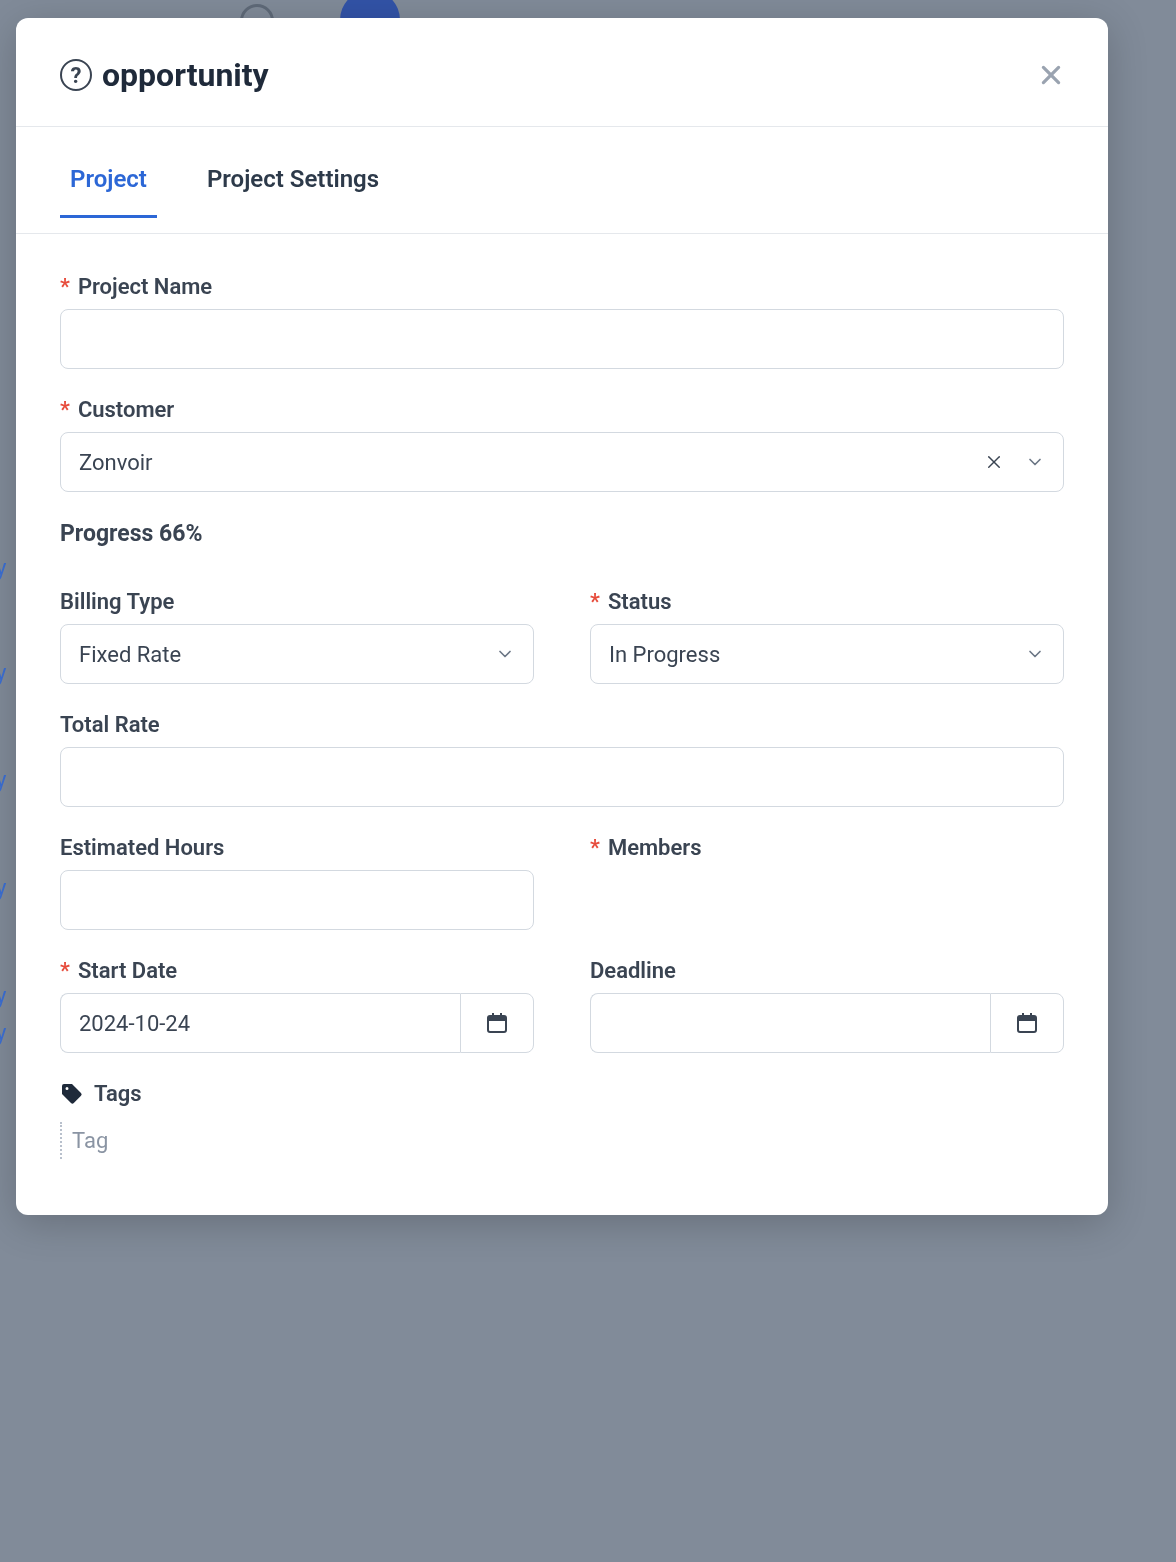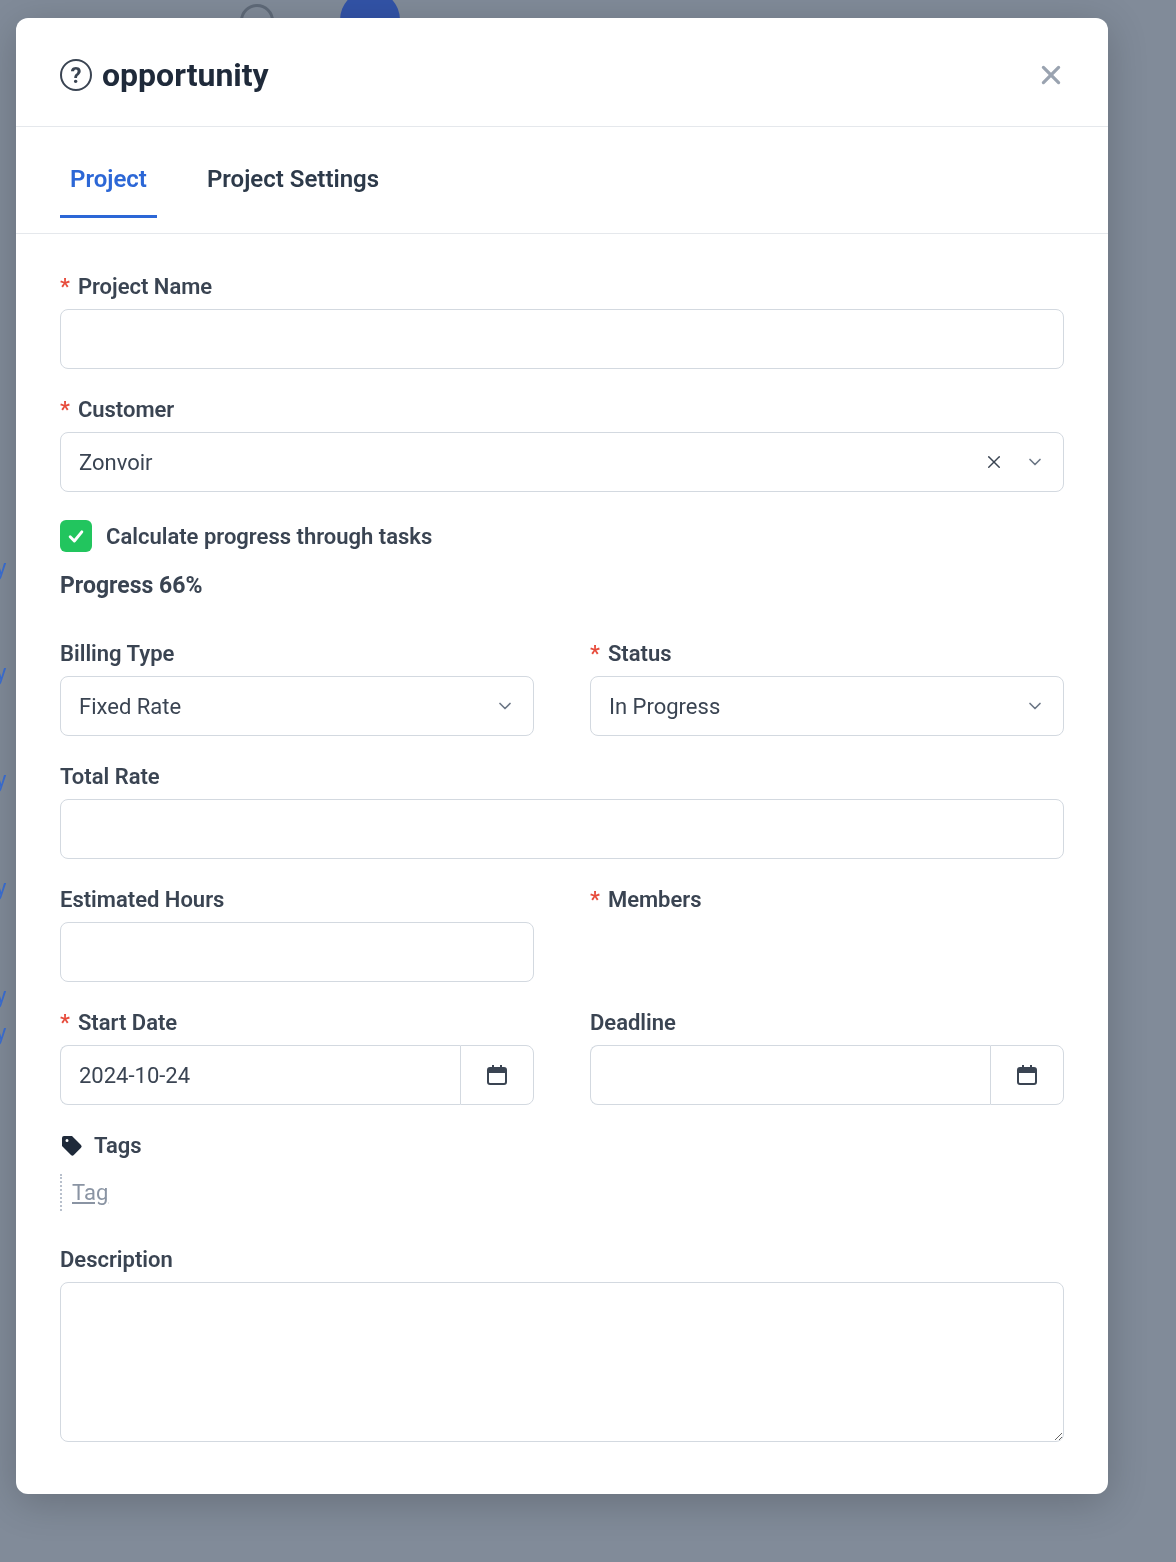--- a/index.html
+++ b/index.html
@@ -101,21 +101,20 @@
 .half-group { display: flex; gap: 56px; margin-bottom: 28px; }
 .half-group .field { flex: 1; margin-bottom: 0; }
 .tags-label { display: flex; align-items: center; gap: 10px; font-size: 22px; font-weight: 600; color: #3a4452; margin-bottom: 16px; }
 .tag-icon { width: 24px; height: 24px; }
 .tag-input {
   border-left: 2px dotted #b8c0cc;
   padding: 6px 10px;
   font-size: 22px;
   color: #8a94a3;
   margin-bottom: 36px;
-  text-decoration: underline;
 }
 .desc-area {
   width: 100%; min-height: 160px; border: 1px solid #d3d9e0; border-radius: 8px; padding: 14px 18px;
   font-size: 20px; resize: vertical;
 }
 .half-input .text-input { width: 100%; }
 .half-input .select-box { width: 100%; }
 </style>
 </head>
 <body>
@@ -172,28 +171,20 @@
               <line x1="5" y1="5" x2="19" y2="19"></line>
               <line x1="19" y1="5" x2="5" y2="19"></line>
             </svg>
           <svg class="chevron" viewBox="0 0 24 24" fill="none" stroke="#6b7685" stroke-width="2" stroke-linecap="round" stroke-linejoin="round">
               <polyline points="6 9 12 15 18 9"></polyline>
             </svg>
         </span>
       </div>
     </div>
 
-    <div class="checkbox-row">
-      <span class="checkbox">
-        <svg viewBox="0 0 24 24" fill="none" stroke="#fff" stroke-width="3.5" stroke-linecap="round" stroke-linejoin="round">
-            <polyline points="5 13 10 18 19 7"></polyline>
-          </svg>
-      </span>
-      <span class="checkbox-label">Calculate progress through tasks</span>
-    </div>
 
     <div class="progress-text">Progress 66%</div>
 
     <div class="half-group">
       <div class="field half-input">
         <div class="label">
             <span>Billing Type</span>
           </div>
         <div class="select-box">
           <span class="select-value">Fixed Rate</span>
@@ -283,21 +274,15 @@
     </div>
 
     <div class="tags-label">
       <svg class="tag-icon" viewBox="0 0 24 24" fill="#1f2a3a">
           <path d="M21 11l-9-9H4a2 2 0 0 0-2 2v8l9 9a2 2 0 0 0 2.8 0l7.2-7.2a2 2 0 0 0 0-2.8zM7 8a1.5 1.5 0 1 1 0-3 1.5 1.5 0 0 1 0 3z"></path>
         </svg>
       <span>Tags</span>
     </div>
     <div class="tag-input"><span>Tag</span></div>
 
-    <div class="field">
-      <div class="label">
-          <span>Description</span>
-        </div>
-      <textarea class="desc-area" value="" style=""></textarea>
-    </div>
 
   </div>
 </div>
 
 </body></html>

